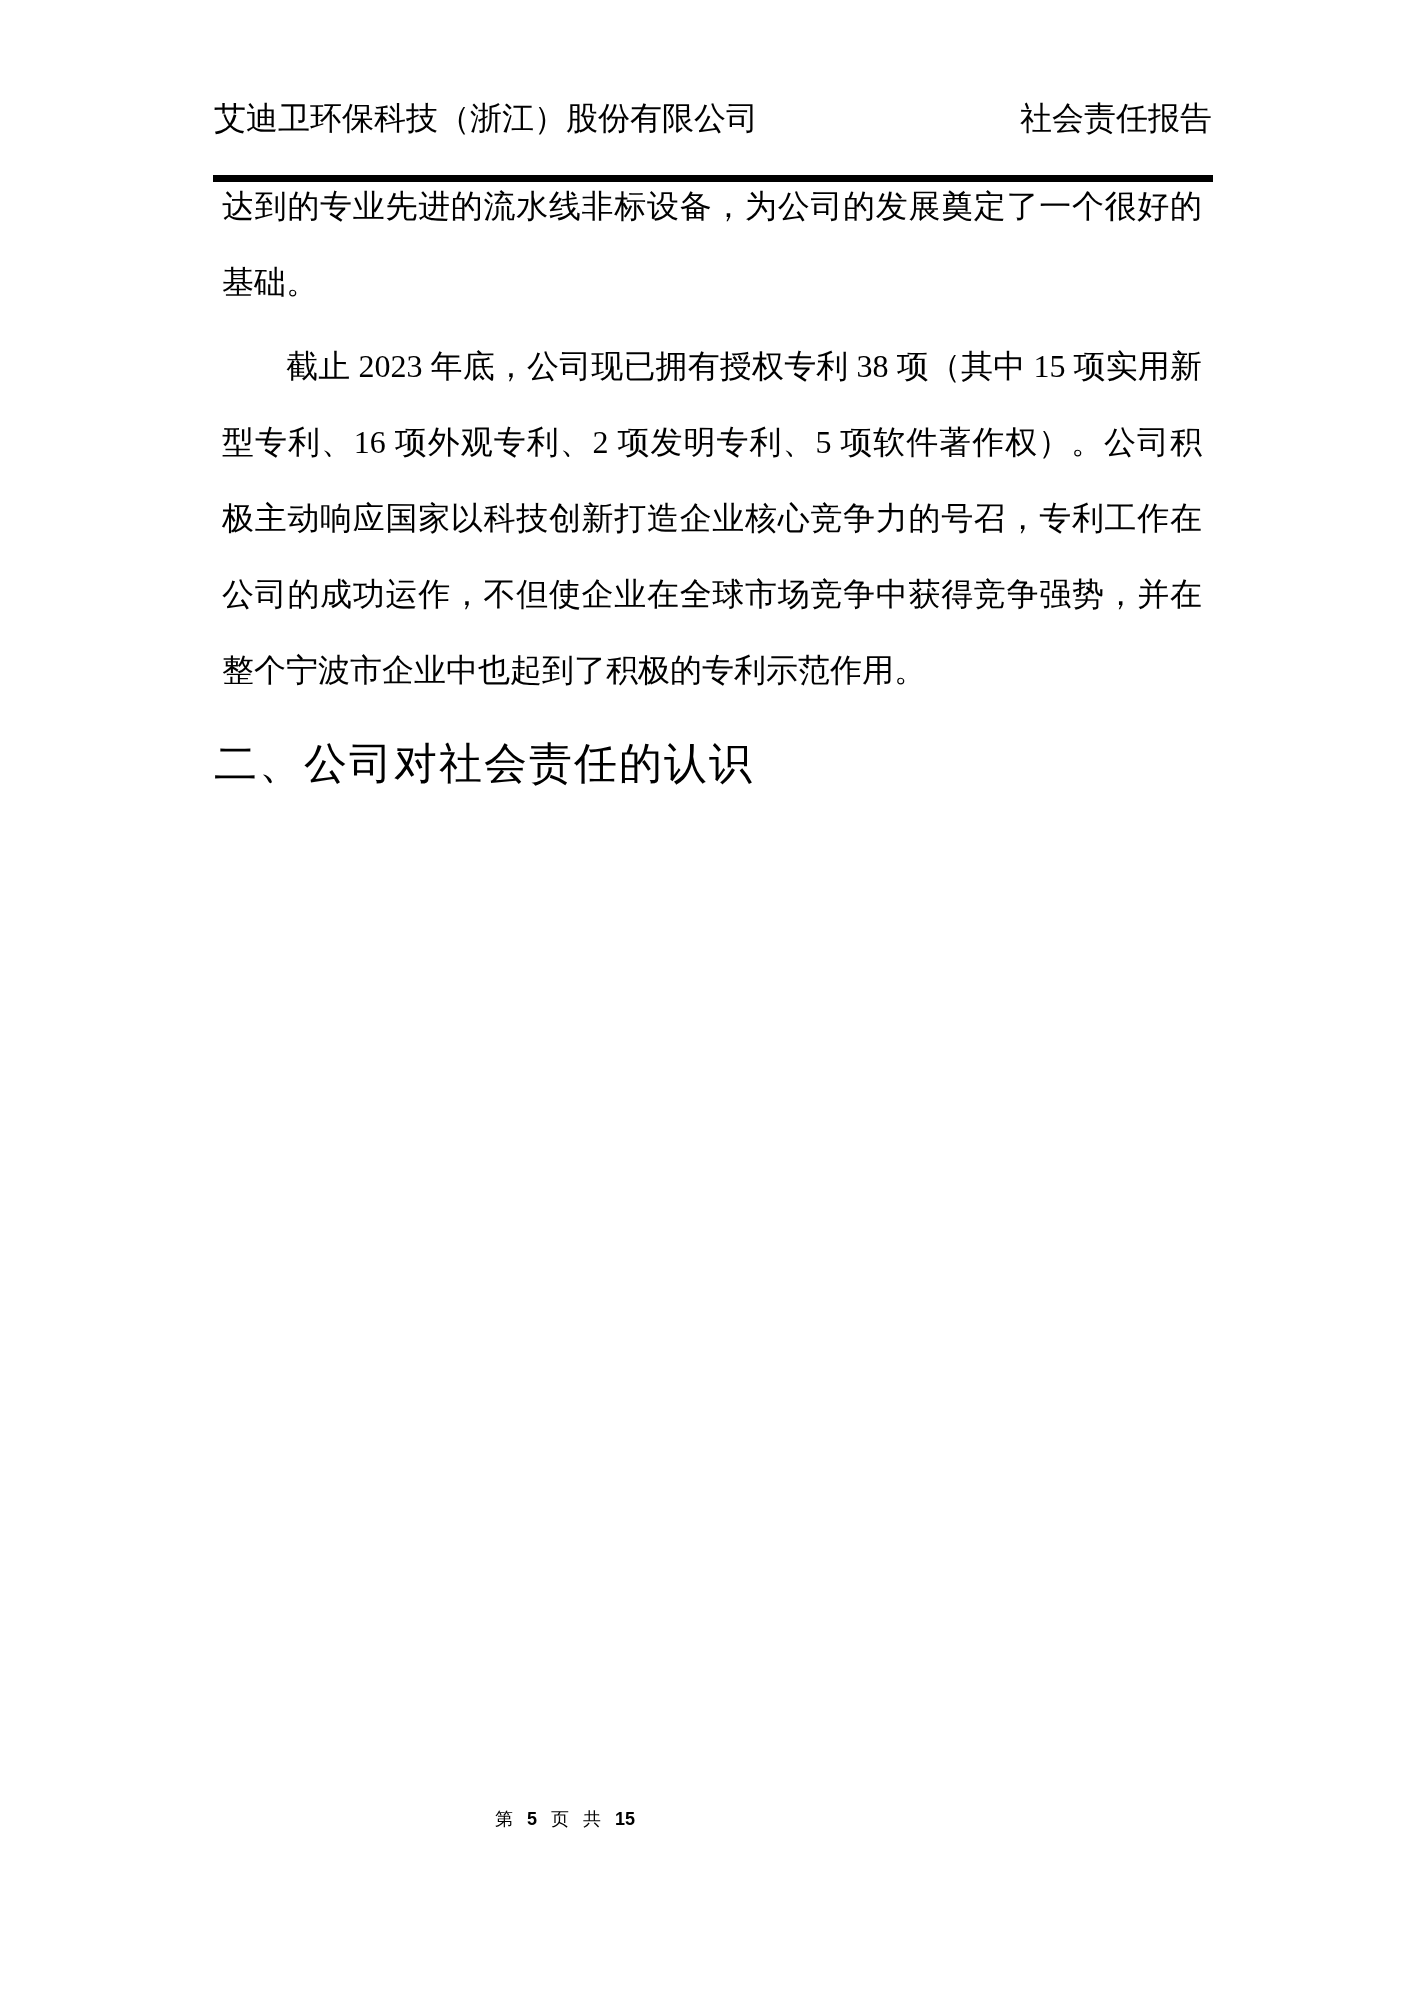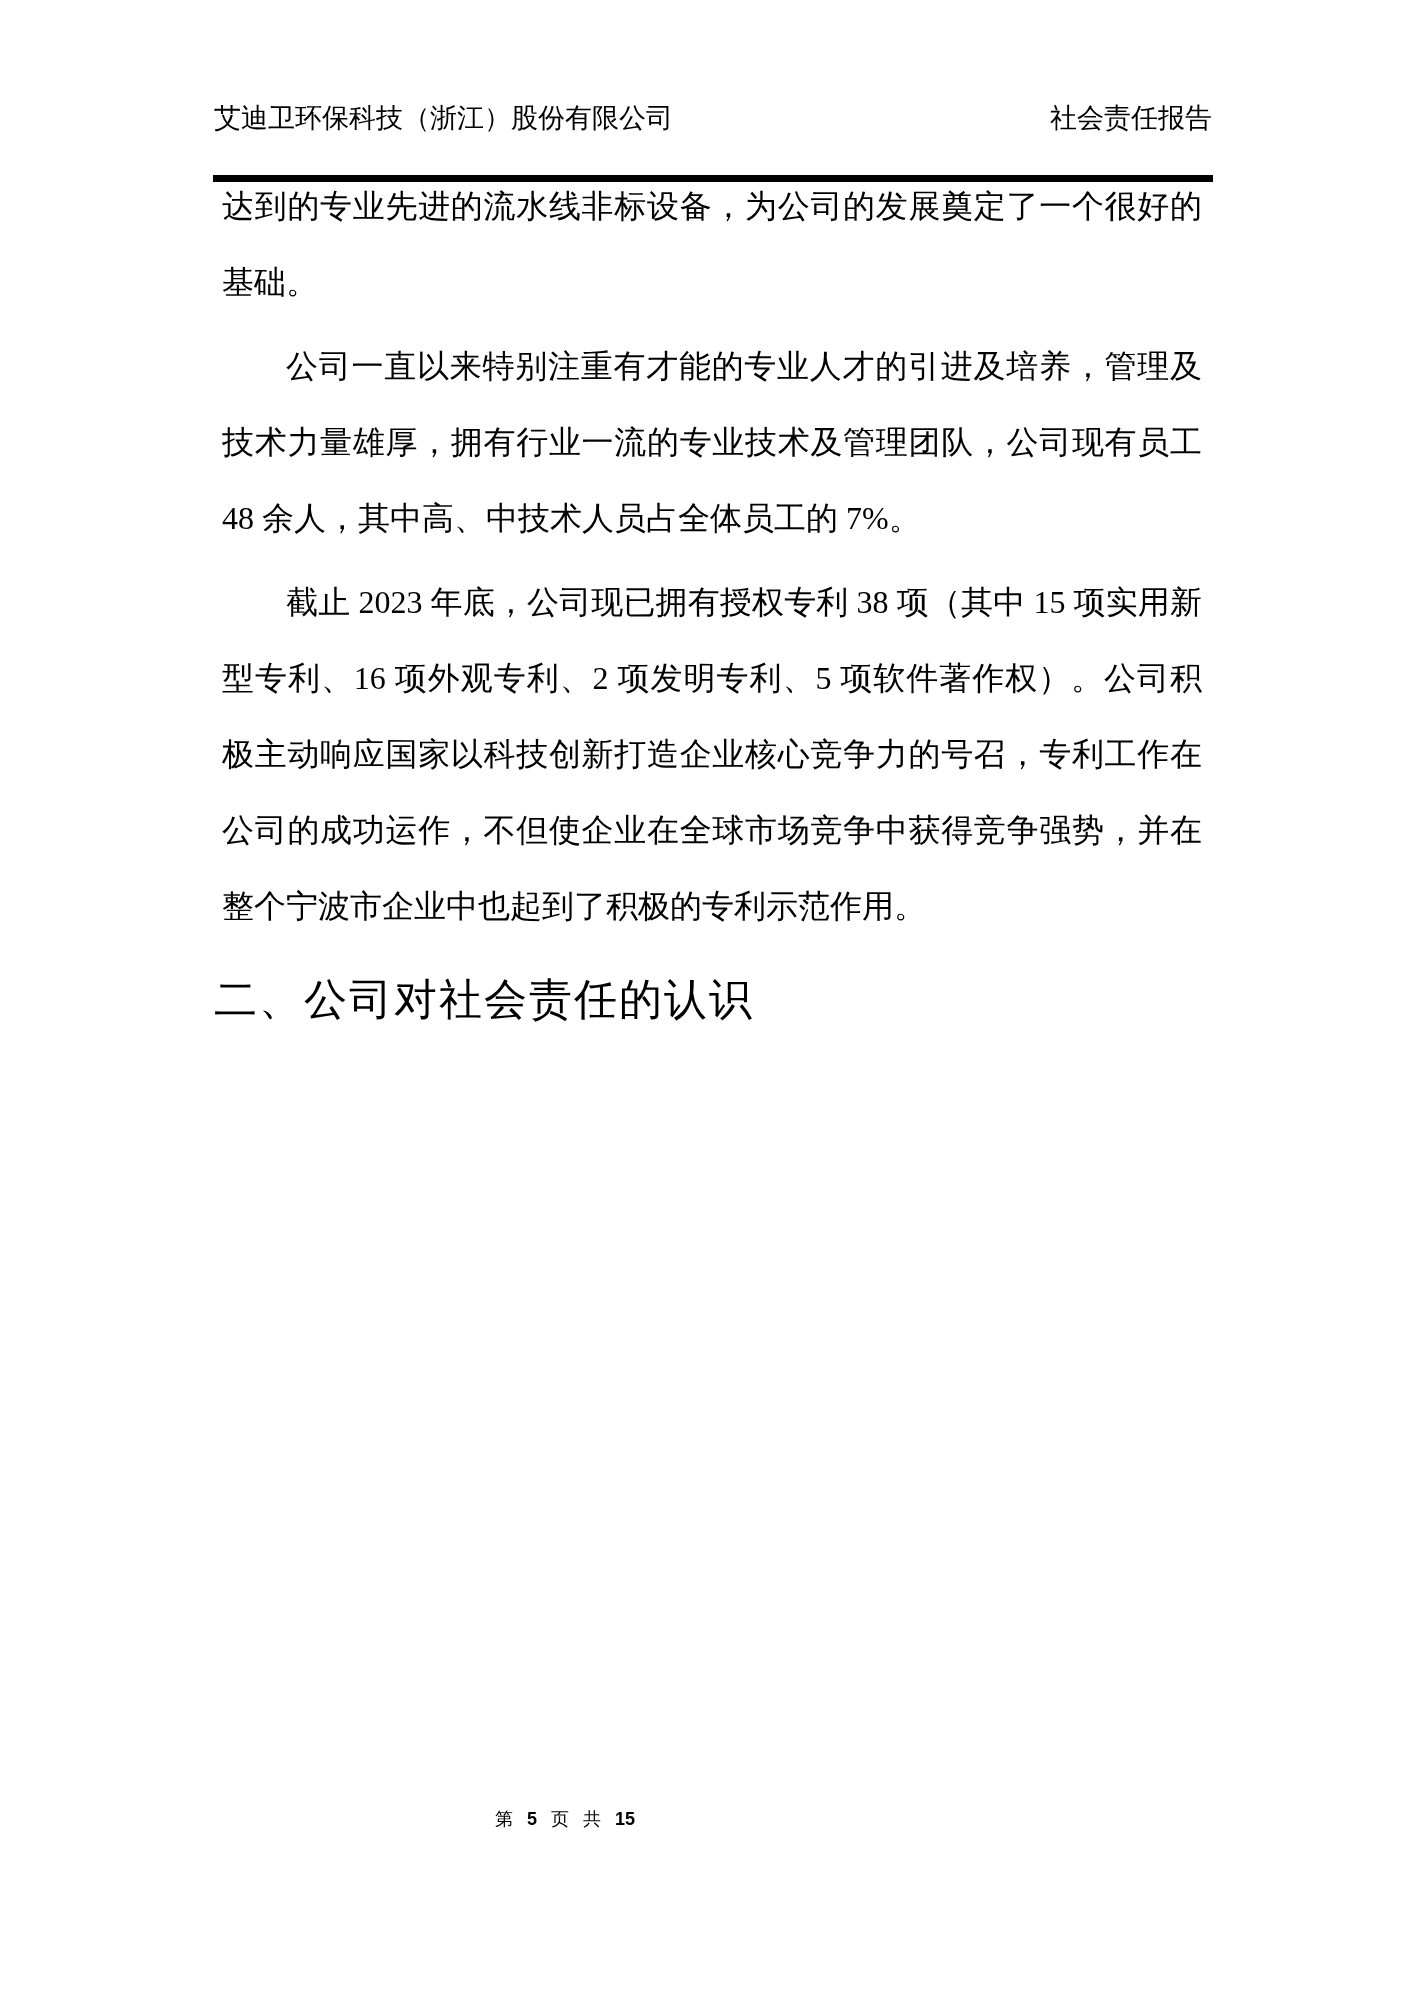--- a/index.html
+++ b/index.html
@@ -17,21 +17,21 @@
     overflow: hidden;
   }
   .doc-header {
     position: absolute;
     left: 214px;
     top: 96px;
     width: 998px;
     display: flex;
     justify-content: space-between;
     align-items: baseline;
-    font-size: 27px;
+    font-size: 32px;
     line-height: 44px;
     white-space: nowrap;
   }
   .header-rule {
     position: absolute;
     left: 213px;
     top: 175px;
     width: 1000px;
     height: 7px;
     background: #000000;
@@ -87,21 +87,20 @@
 
   <div class="doc-header">
     <span>艾迪卫环保科技（浙江）股份有限公司</span>
     <span>社会责任报告</span>
   </div>
 
   <div class="header-rule"></div>
 
   <main class="doc-body">
       <p class="para">达到的专业先进的流水线非标设备，为公司的发展奠定了一个很好的基础。</p>
-      <p class="para indent">公司一直以来特别注重有才能的专业人才的引进及培养，管理及技术力量雄厚，拥有行业一流的专业技术及管理团队，公司现有员工 48 余人，其中高、中技术人员占全体员工的 7%。</p>
       <p class="para indent">截止 2023 年底，公司现已拥有授权专利 38 项（其中 15 项实用新型专利、16 项外观专利、2 项发明专利、5 项软件著作权）。公司积极主动响应国家以科技创新打造企业核心竞争力的号召，专利工作在公司的成功运作，不但使企业在全球市场竞争中获得竞争强势，并在整个宁波市企业中也起到了积极的专利示范作用。</p>
       <h2 class="heading">二、公司对社会责任的认识</h2>
     </main>
 
   <div class="doc-footer">
     <span class="seg">第</span><span class="seg num">5</span><span class="seg">页</span><span class="seg">共</span><span class="seg num">15</span>
   </div>
 
 </div>
 

